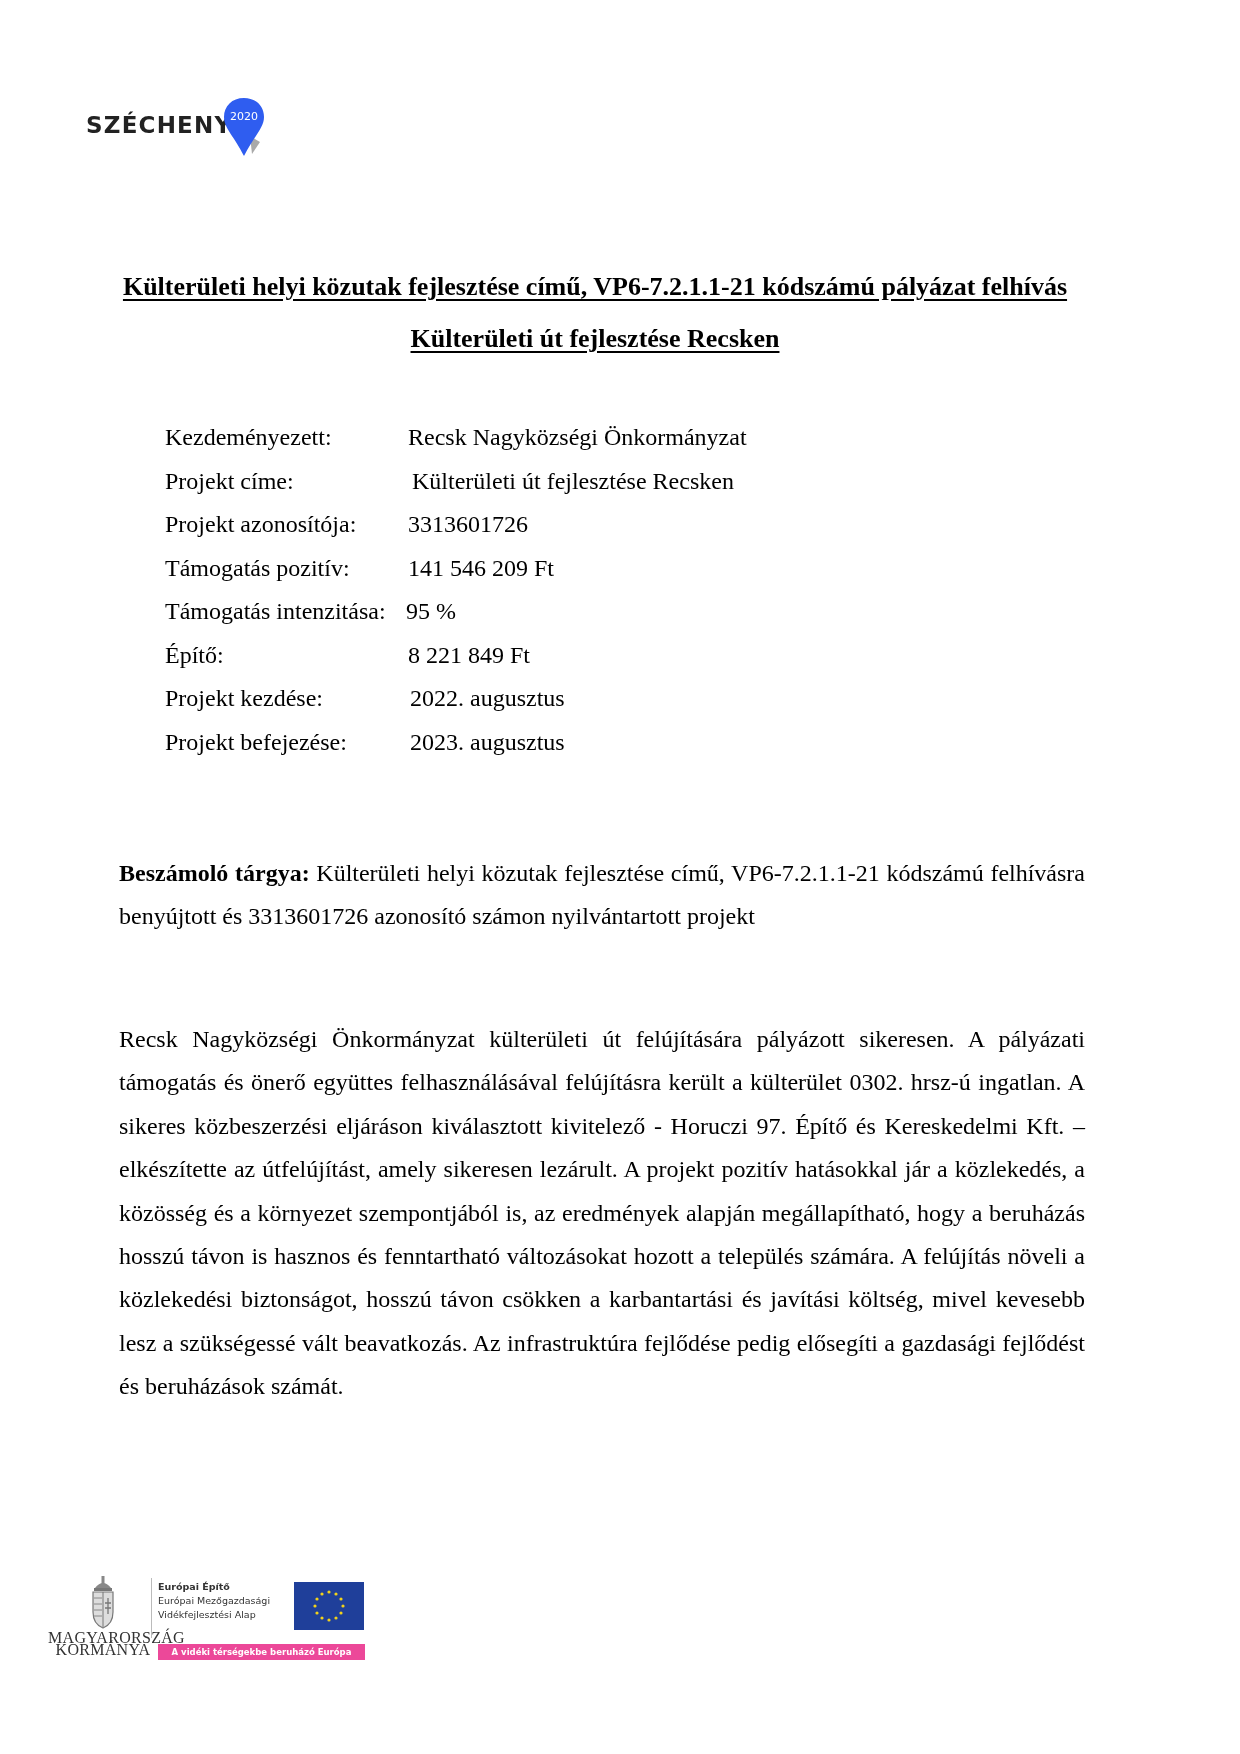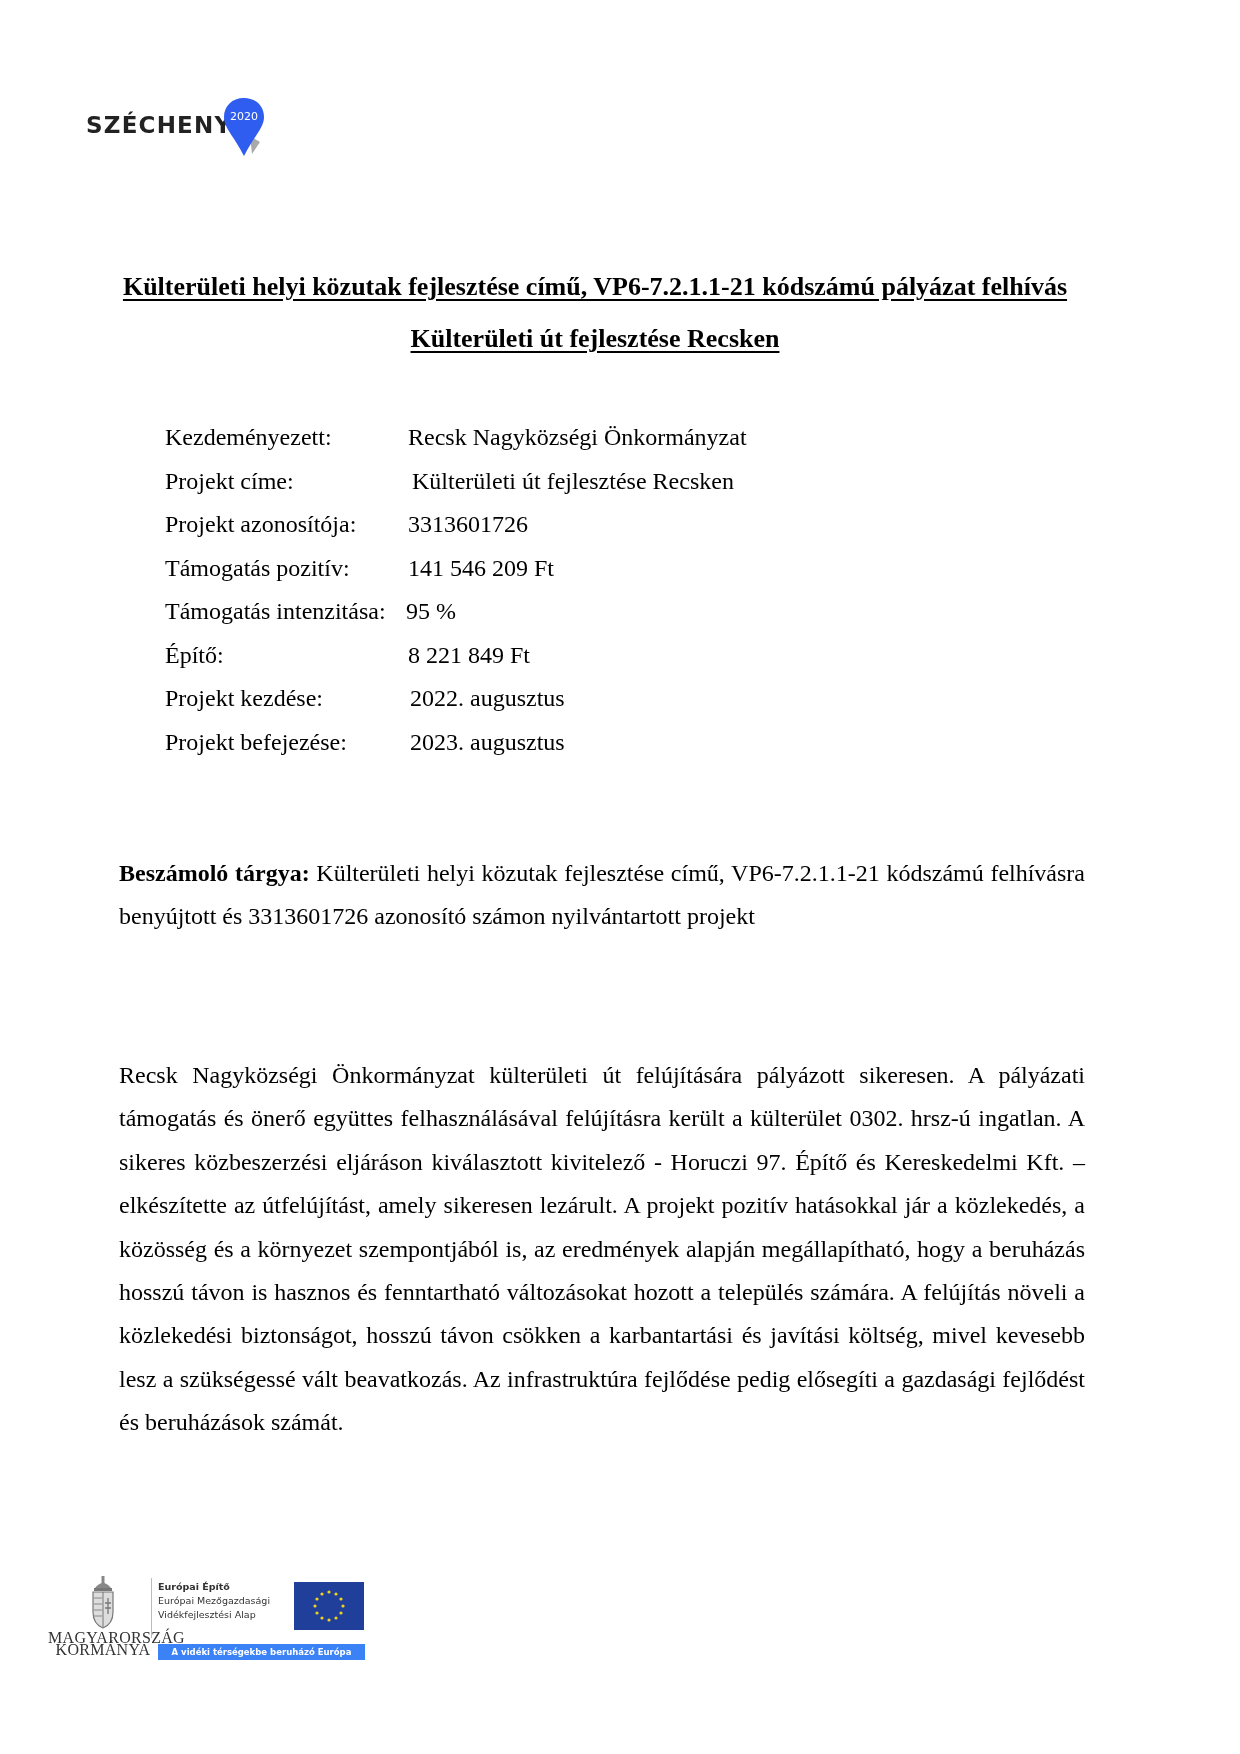--- a/index.html
+++ b/index.html
@@ -20,33 +20,33 @@
     .info { position: absolute; left: 165px; top: 424px; font-size: 24px; }
     .info-row { position: relative; height: 43.5px; }
     .info-label { position: absolute; left: 0; top: 0; white-space: nowrap; }
     .info-value { position: absolute; top: 0; white-space: nowrap; }
 
     .subject { position: absolute; left: 119px; top: 852px; width: 966px; font-size: 24px; line-height: 43px;
                text-align: justify; text-align-last: left; }
     .subject b { font-weight: bold; }
 
     .body-text { position: absolute; left: 119px; top: 1018px; width: 966px; font-size: 24px; line-height: 43.4px;
-                 text-align: justify; text-align-last: left; margin-top: 36px; }
+                 text-align: justify; text-align-last: left; }
 
     
     .footer { position: absolute; left: 48px; top: 1574px; width: 320px; height: 90px; }
     .crest { position: absolute; left: 38px; top: 0; width: 34px; height: 56px; }
     .gov-text { position: absolute; left: 0; top: 58px; width: 110px; text-align: center;
                 font-family: "Liberation Serif", serif; font-size: 16px; line-height: 12px; letter-spacing: 0.3px; color: #333; }
     .vdiv { position: absolute; left: 103px; top: 4px; width: 1px; height: 60px; background: #bbb; }
     .eu-text { position: absolute; left: 110px; top: 6px; font-family: "DejaVu Sans", sans-serif; font-size: 9.5px;
                line-height: 14px; color: #333; }
     .eu-text .b { font-weight: bold; }
     .eu-flag { position: absolute; left: 246px; top: 8px; width: 70px; height: 48px; background: #1f3f9a; }
-    .eu-band { position: absolute; left: 110px; top: 70px; width: 207px; height: 16px; background: #3b82f6;
+    .eu-band { position: absolute; left: 110px; top: 70px; width: 207px; height: 16px; background: #ec4899;
                color: #fff; font-family: "DejaVu Sans", sans-serif; font-weight: bold; font-size: 8.5px;
                line-height: 16px; text-align: center; }
   </style>
 </head>
 <body>
 
 <div class="sz-logo">
   <span class="sz-text">SZÉCHENYI</span>
   <svg class="sz-pin" viewBox="0 0 44 62">
     <path d="M28 40 L38 46 L30 58 Z" fill="#a9a9a9"></path>

